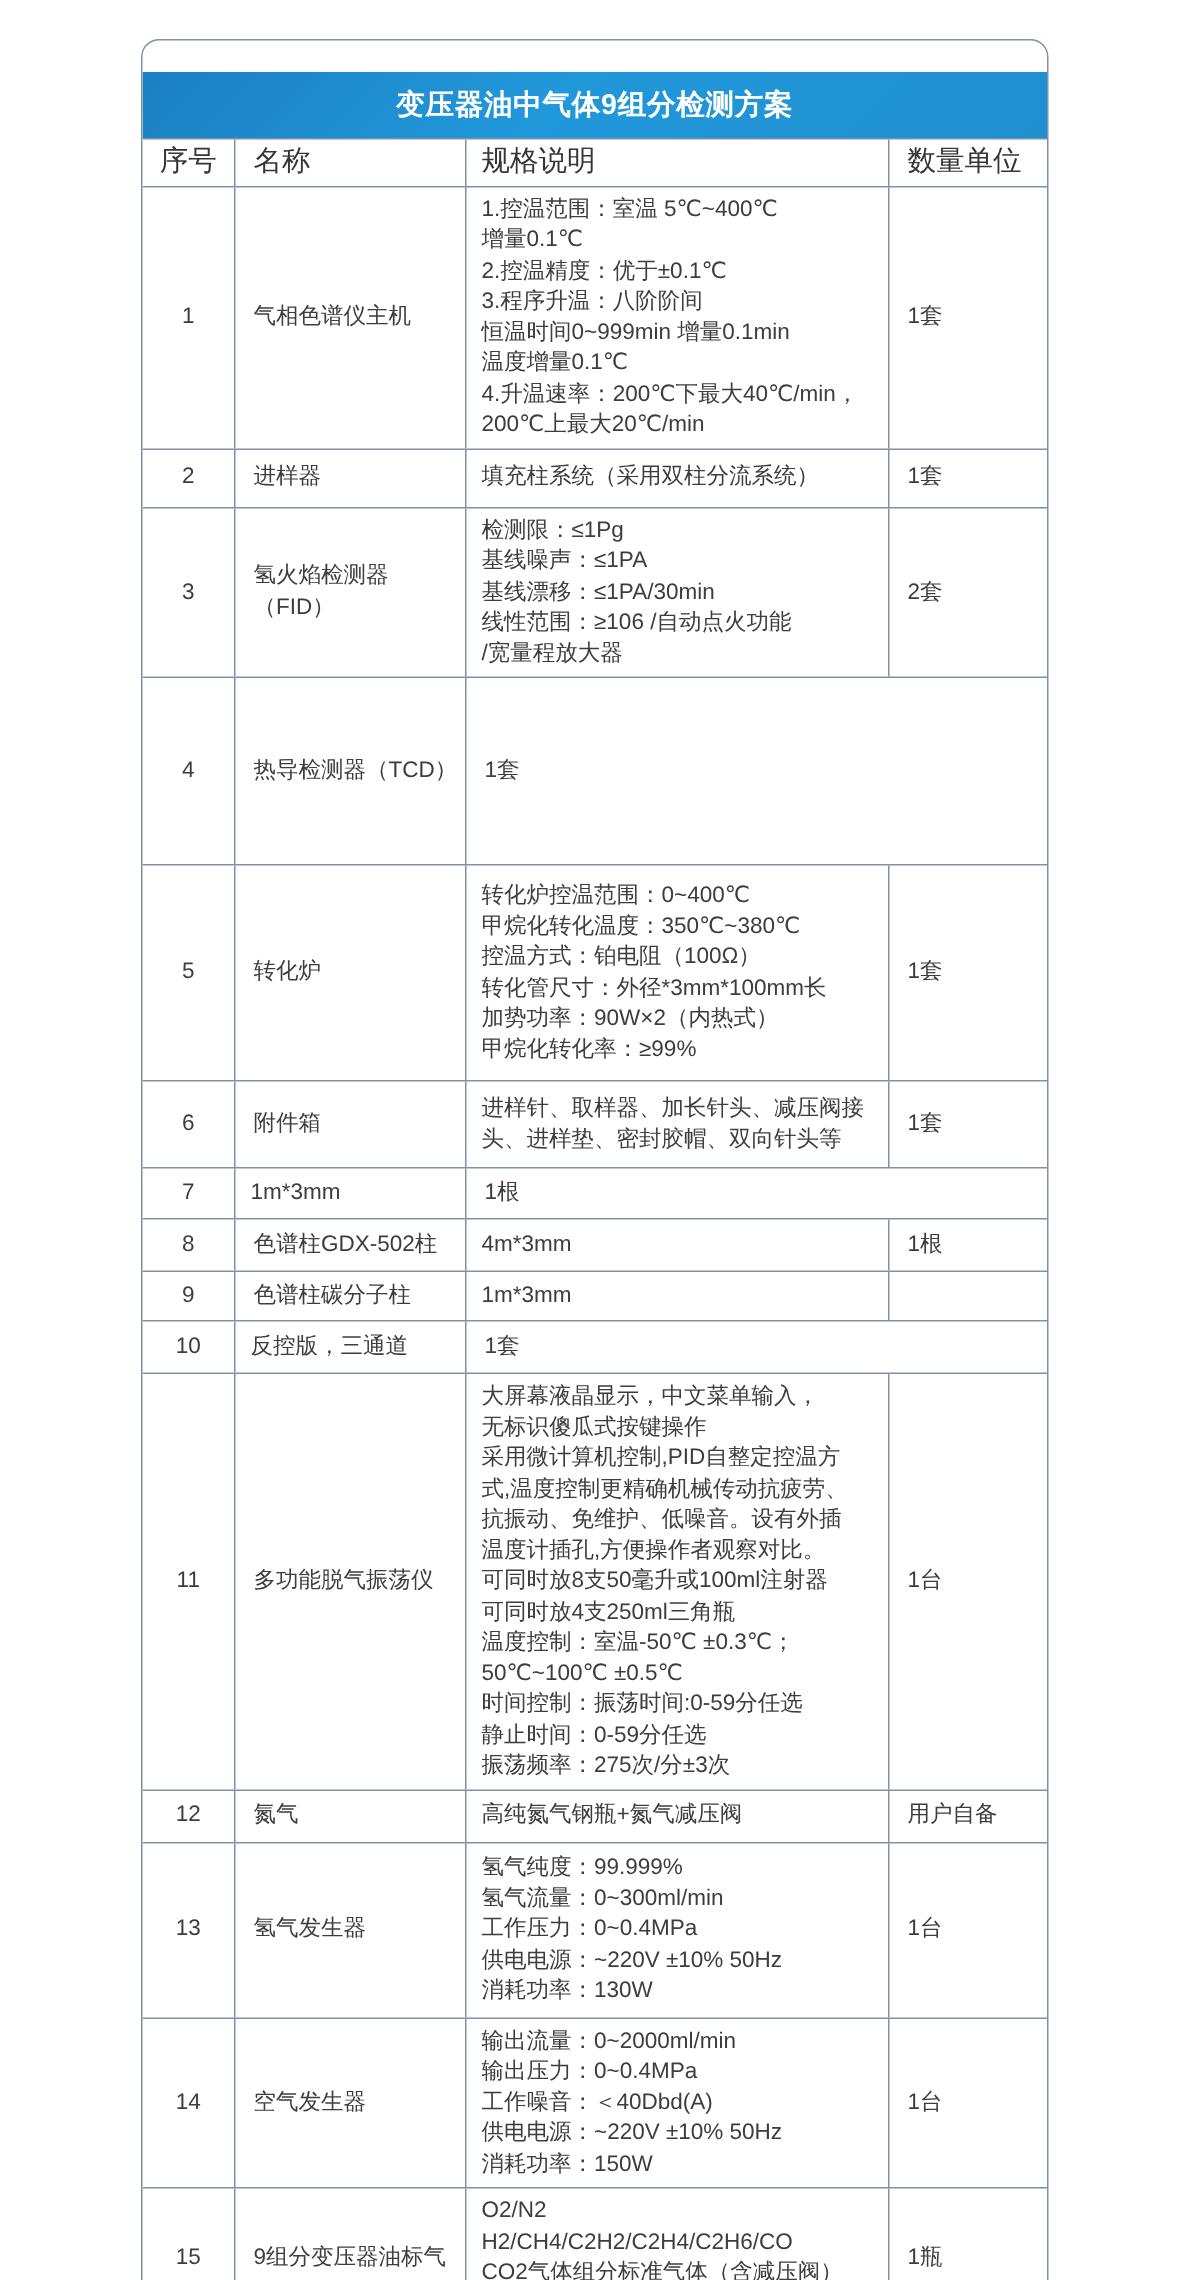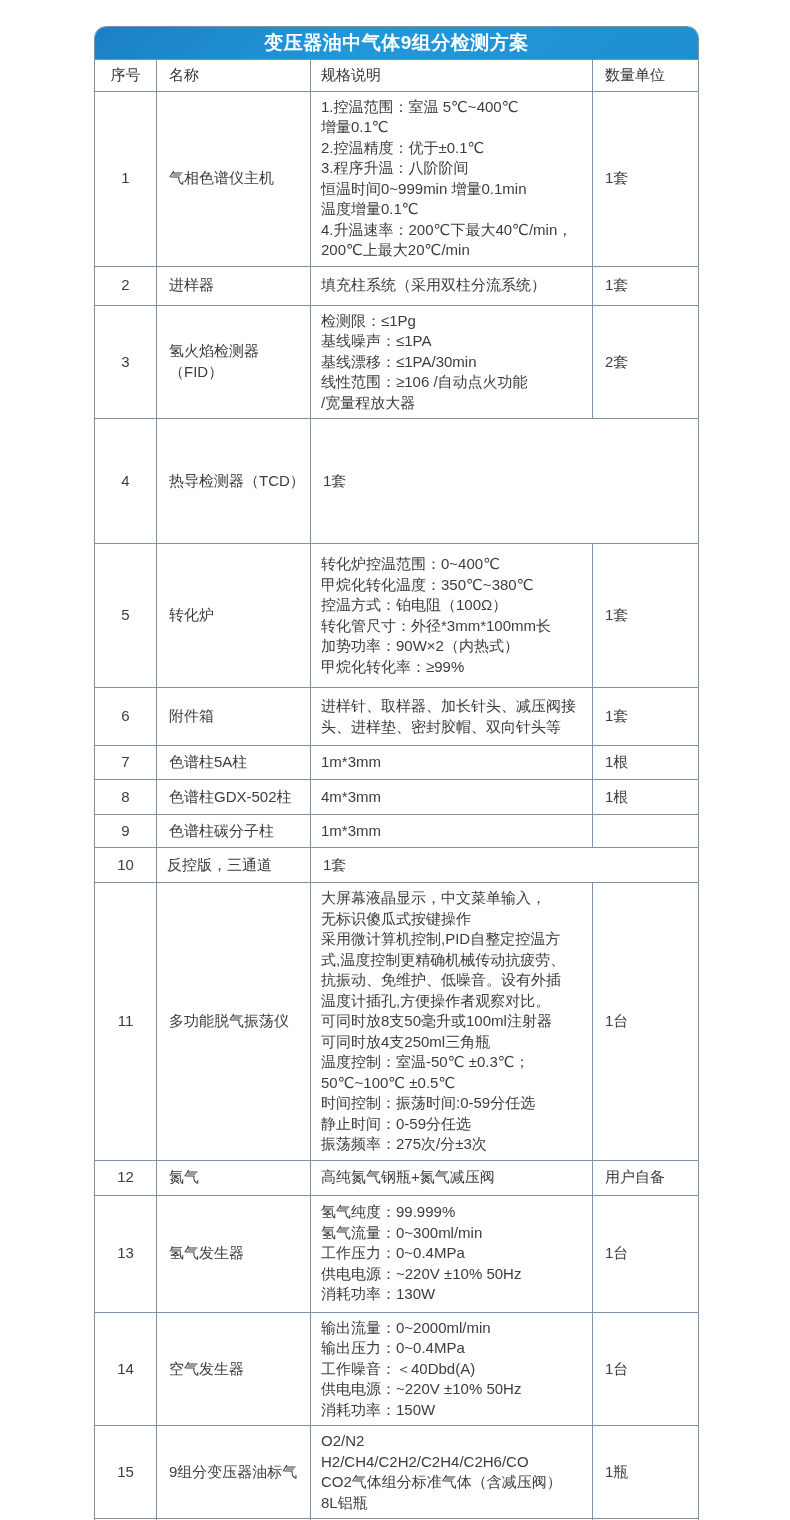--- a/index.html
+++ b/index.html
@@ -15,26 +15,27 @@
   }
   .spec-table{
     position:absolute;left:94px;top:26px;width:605px;
     border:1px solid var(--line);
     border-radius:12px 12px 14px 14px;
     overflow:hidden;
     box-sizing:border-box;
     background:#fff;
   }
   .title-bar{
-    height:32px;
+    height:44px;
     background:linear-gradient(135deg,#1b80c3 0%,#2198da 45%,#1f8fd0 100%);
     color:#ffffff;
     font-size:19px;font-weight:bold;
     display:flex;align-items:center;justify-content:center;
     letter-spacing:0.5px;
+    margin-top:21px;
   }
   .trow{
     display:grid;
     grid-template-columns:62px 154px 282px 105px;
     border-top:1px solid var(--line);
   }
   .trow:first-of-type{border-top:none;}
   .cell{
     display:flex;align-items:center;
     padding:5px 10px;
@@ -42,21 +43,21 @@
     border-right:1px solid var(--line);
     font-size:15px;line-height:20.5px;
     white-space:pre-line;
     overflow:hidden;
   }
   .cell:last-child{border-right:none;}
   .c-no{justify-content:center;padding:5px 2px;}
   .c-name{padding-left:12px;padding-right:4px;}
   .c-spec{padding-left:10px;padding-right:16px;}
   .c-qty{padding-left:12px;}
-  .head .cell{font-size:15px;color:#353535;}
+  .head .cell{font-size:19px;color:#353535;}
   
   .rh{min-height:30px;}
   .r1{min-height:174px;}  .r2{min-height:38px;}   .r3{min-height:106px;}
   .r4{min-height:124px;}  .r5{min-height:143px;}  .r6{min-height:57px;}
   .r7{min-height:33px;}   .r8{min-height:34px;}   .r9{min-height:32px;}
   .r10{min-height:34px;}  .r11{min-height:276px;} .r12{min-height:34px;}
   .r13{min-height:116px;} .r14{min-height:108px;} .r15{min-height:76px;}
   .r16{min-height:31px;}
 </style>
 </head>
@@ -124,21 +125,20 @@
 
   <div class="trow r6">
     <div class="cell c-no">6</div>
     <div class="cell c-name">附件箱</div>
     <div class="cell c-spec">进样针、取样器、加长针头、减压阀接头、进样垫、密封胶帽、双向针头等</div>
     <div class="cell c-qty">1套</div>
   </div>
 
   <div class="trow r7">
     <div class="cell c-no">7</div>
-    <div class="cell c-name">色谱柱5A柱</div>
     <div class="cell c-spec">1m*3mm</div>
     <div class="cell c-qty">1根</div>
   </div>
 
   <div class="trow r8">
     <div class="cell c-no">8</div>
     <div class="cell c-name">色谱柱GDX-502柱</div>
     <div class="cell c-spec">4m*3mm</div>
     <div class="cell c-qty">1根</div>
   </div>

